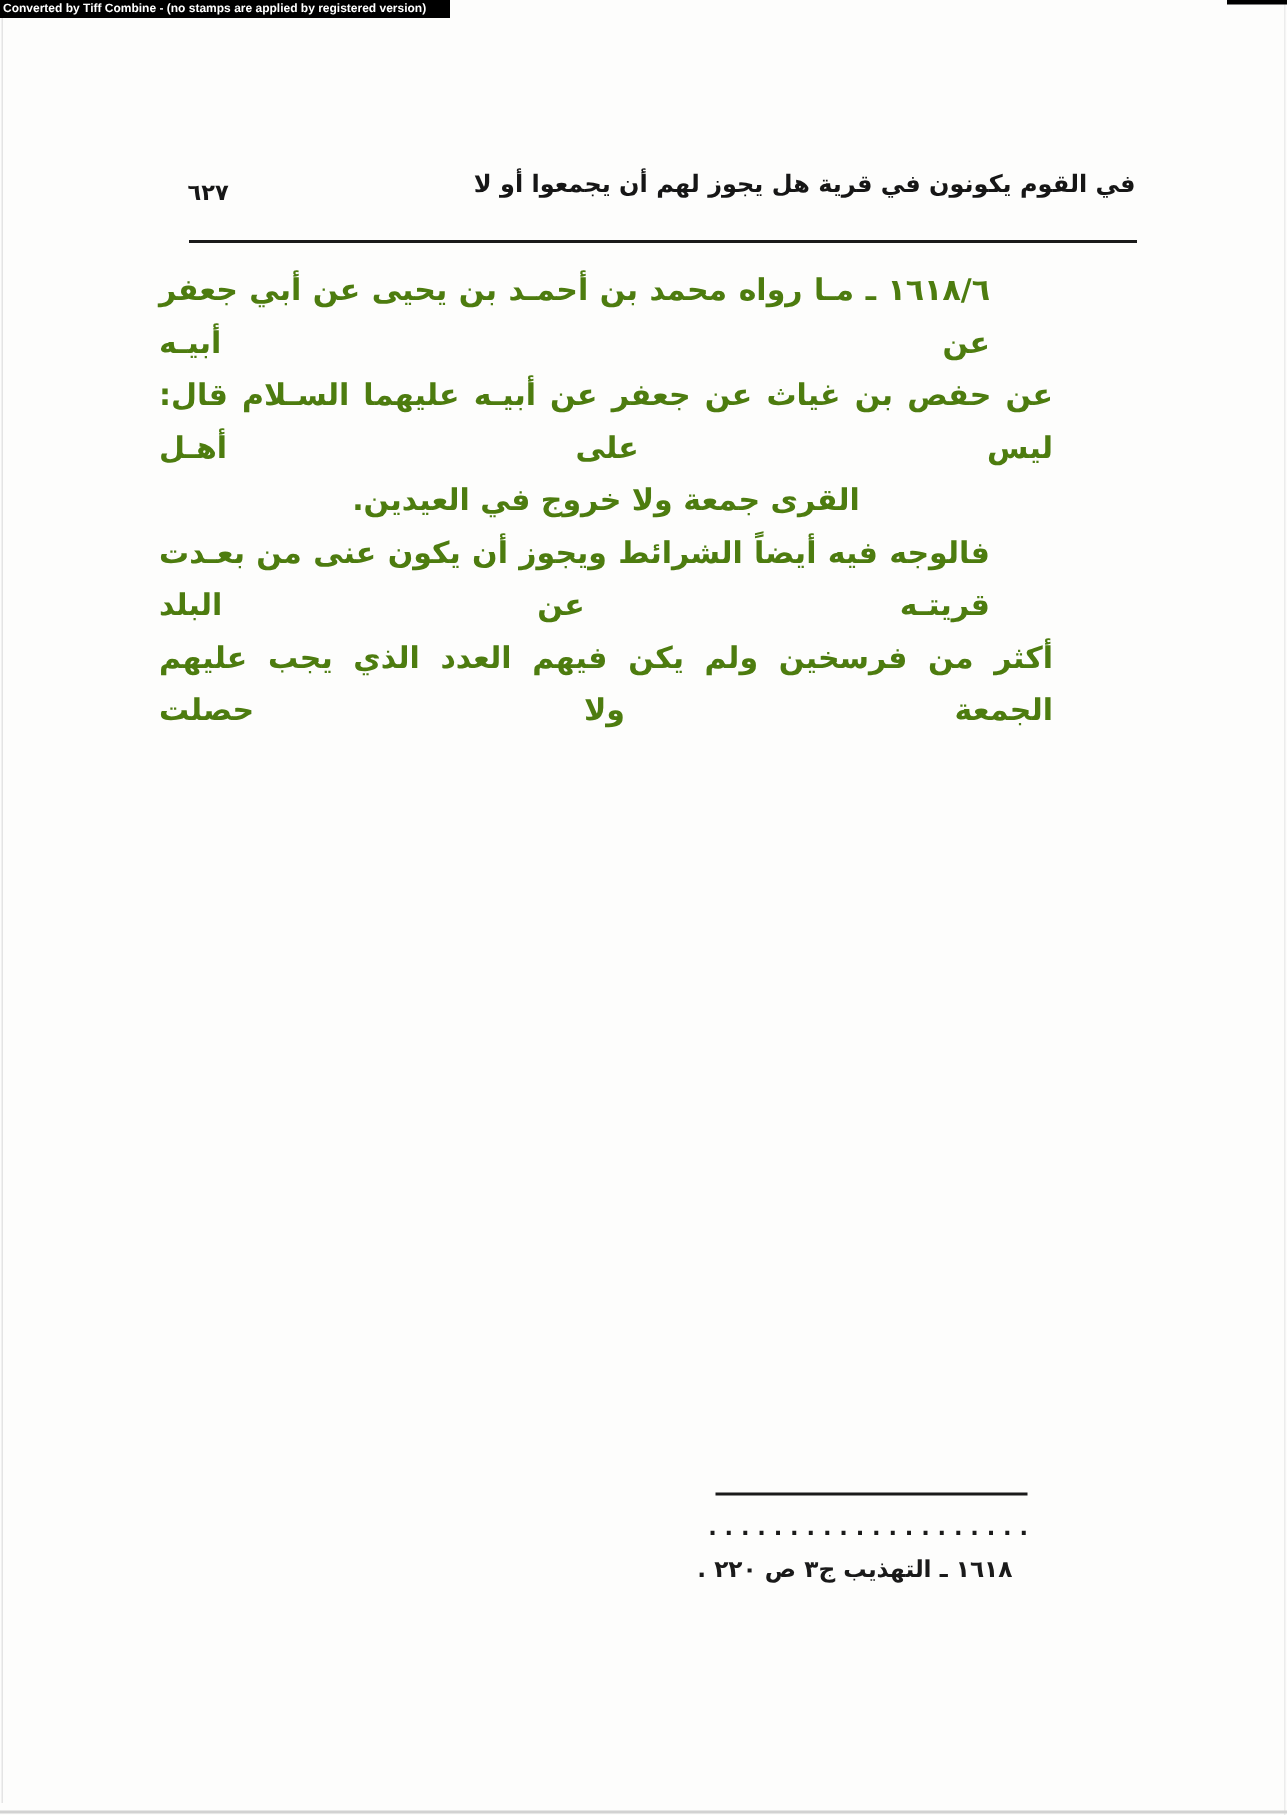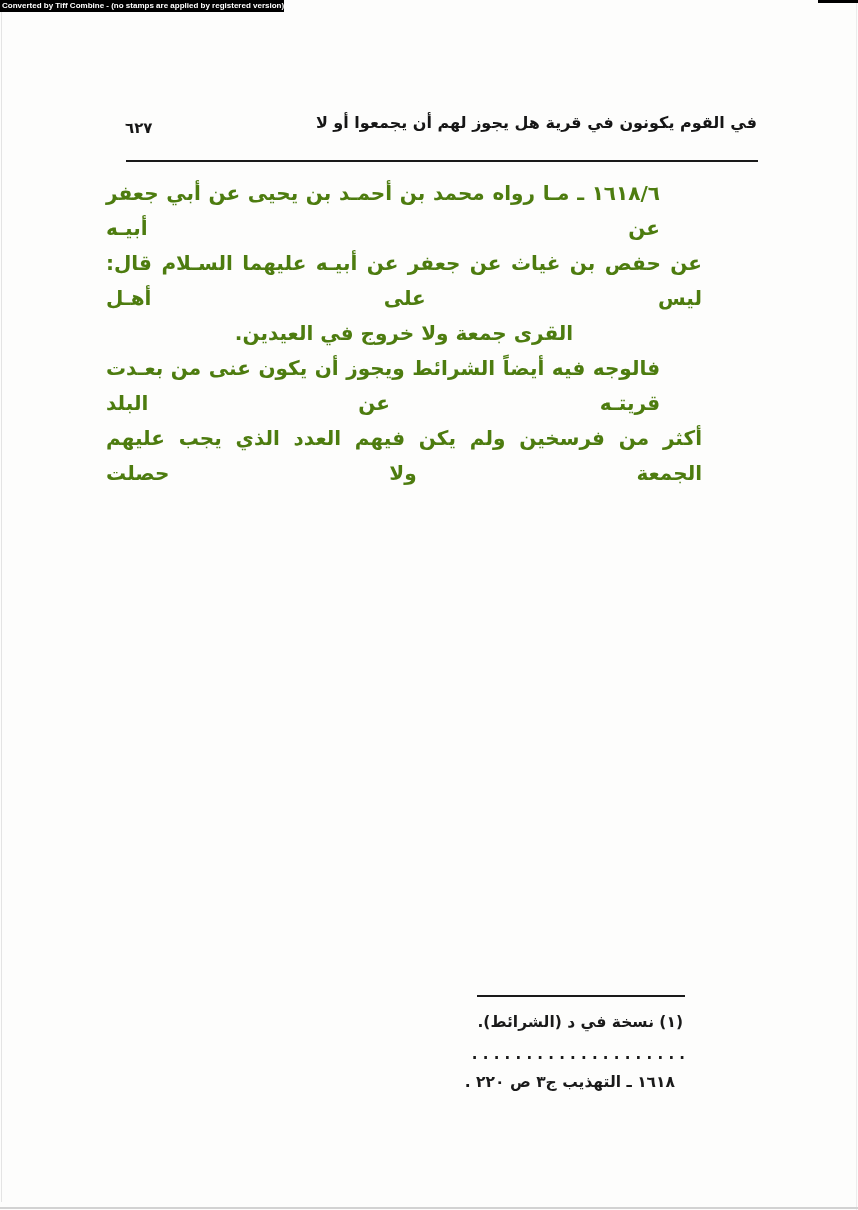--- a/index.html
+++ b/index.html
@@ -20,21 +20,21 @@
   .edge-left   { position:absolute; left:1px;  top:12px; width:1px; height:1190px; background:#e4e4e4; }
   .edge-right  { position:absolute; right:1px; top:0;    width:1px; height:1210px; background:#ececec; }
   .edge-bottom { position:absolute; left:0; bottom:1px;  width:858px; height:2px;  background:#d2d2d2; }
   .corner-mark { position:absolute; top:0; right:0; width:40px; height:3px; background:#000; }
 
   
   .watermark-bar {
     position: absolute;
     top: 0; left: 0;
     height: 12px;
-    padding: 0 0 0 2px;
+    padding: 0 16px 0 2px;
     background: #000000;
     color: #ffffff;
     font-family: "Liberation Sans", sans-serif;
     font-size: 8px;
     font-weight: bold;
     line-height: 12px;
     letter-spacing: 0px;
     white-space: nowrap;
   }
 
@@ -150,18 +150,17 @@
       <div class="line">القرى جمعة ولا خروج في العيدين.</div>
     </div>
     <div class="para">
       <div class="line indent justify">فالوجه فيه أيضاً الشرائط ويجوز أن يكون عنى من بعـدت قريتـه عن البلد</div>
       <div class="line justify">أكثر من فرسخين ولم يكن فيهم العدد الذي يجب عليهم الجمعة ولا حصلت</div>
     </div>
   </div>
 
   <div class="footnotes">
     <div class="fn-rule"></div>
-    <div class="fn-note">(١) نسخة في د (الشرائط).</div>
     <div class="fn-dots">. . . . . . . . . . . . . . . . . . . . .</div>
     <div class="fn-ref">١٦١٨ ـ التهذيب ج٣ ص ٢٢٠ .</div>
   </div>
 
 </div>
 
 </body></html>

